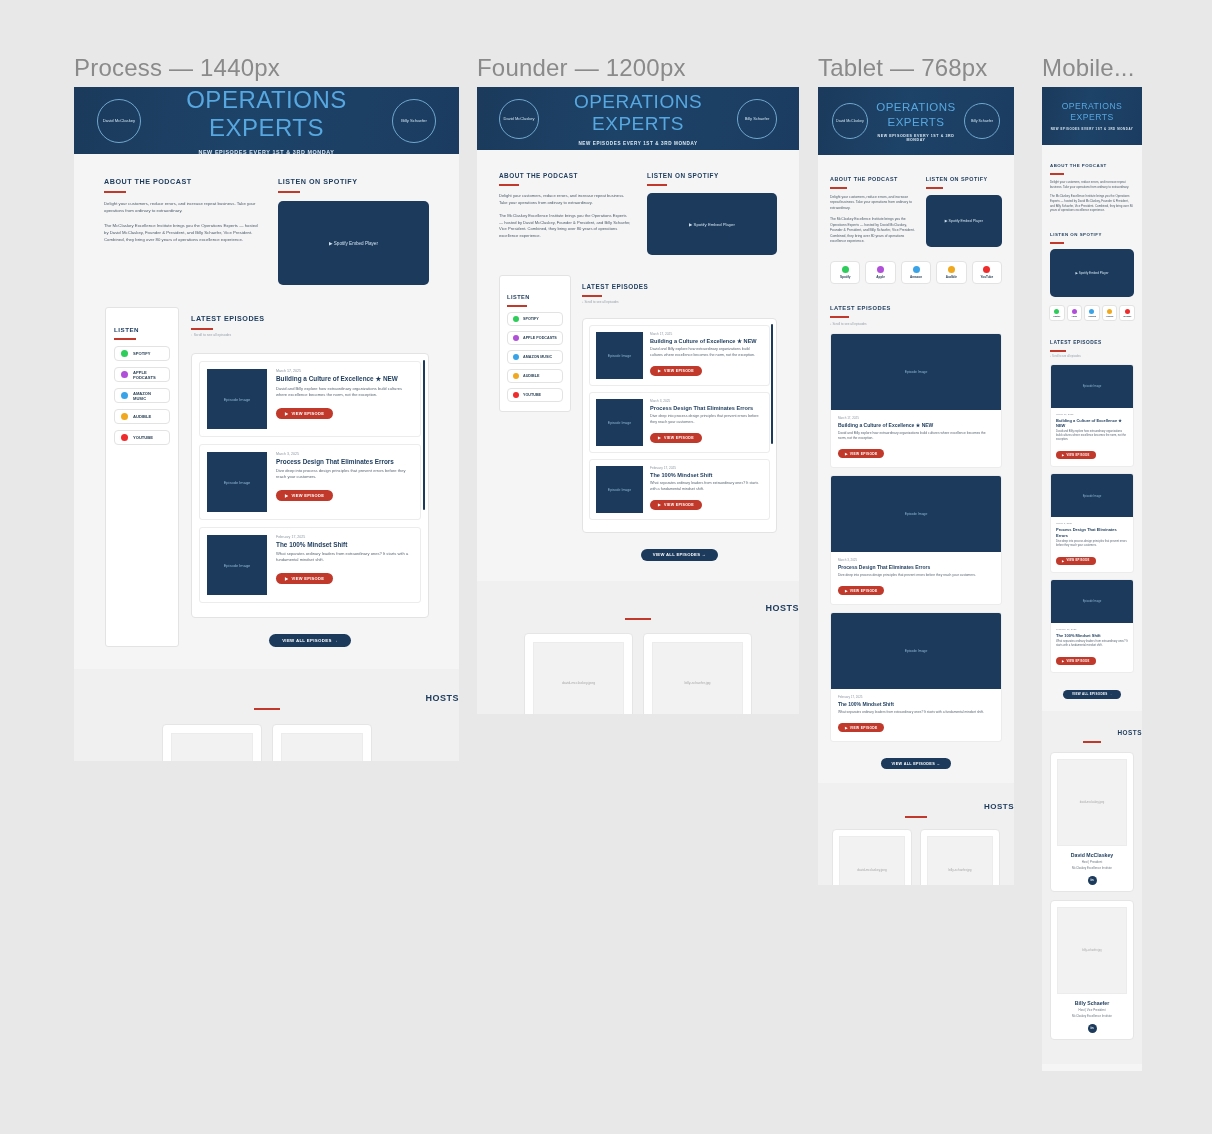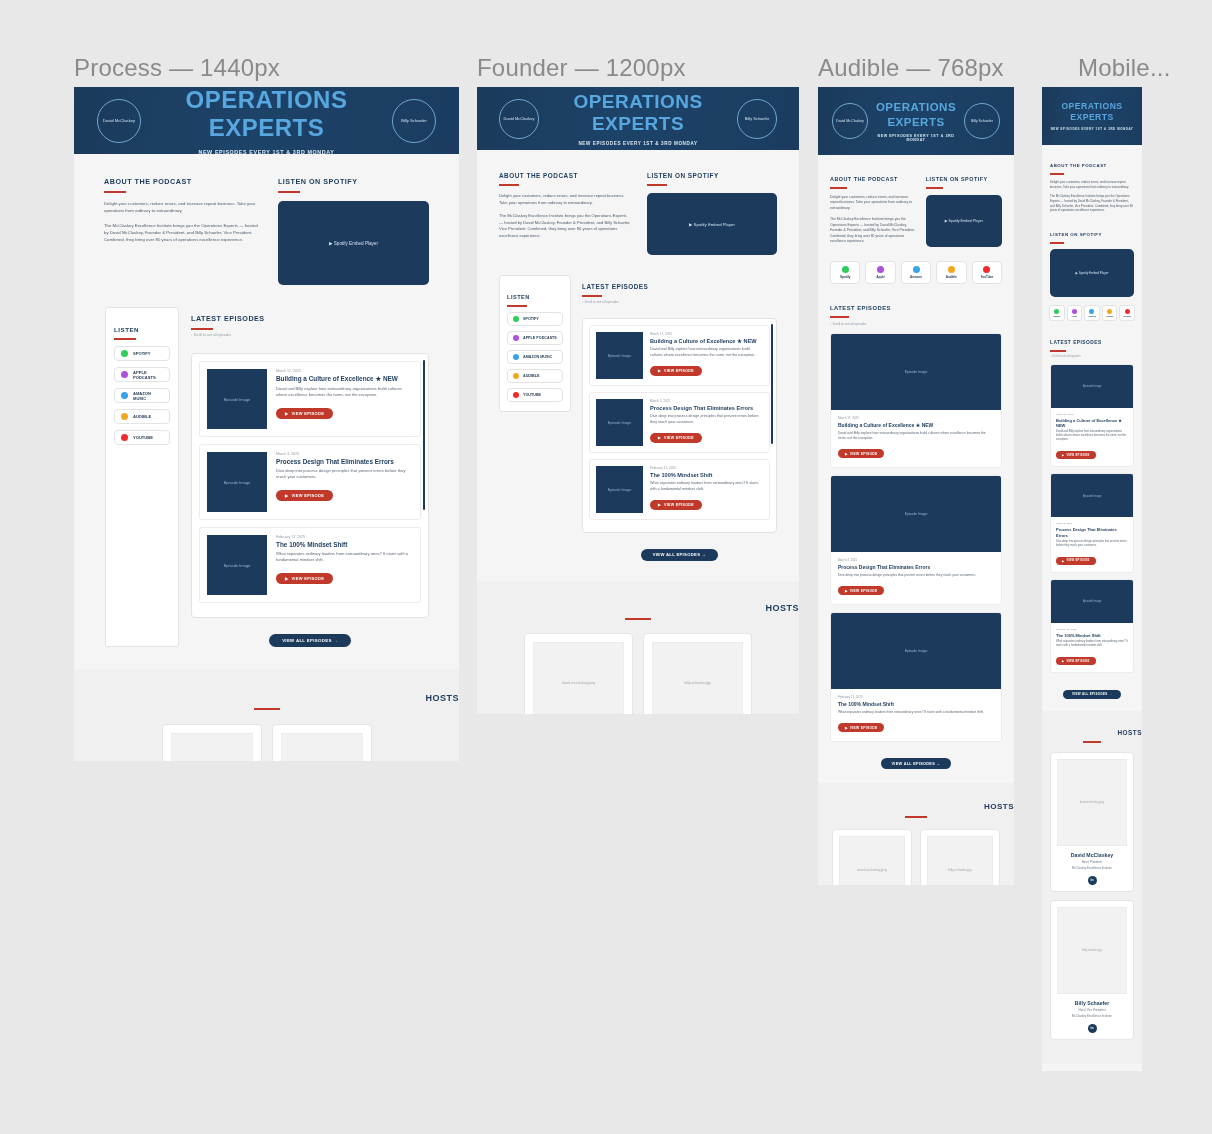--- a/index.html
+++ b/index.html
@@ -27,21 +27,21 @@
     display: flex; align-items: center; justify-content: space-between;
     position: relative;
   }
   .hdr-circle {
     border: 1px solid #6fa8cf; border-radius: 50%;
     color: #cfe3f1; display: flex; align-items: center; justify-content: center;
     text-align: center; line-height: 1.25; flex: none;
   }
   .hdr-mid { text-align: center; flex: 1; }
   .hdr-title {
-    color: #57a7e0; font-weight: 700; letter-spacing: .5px;
+    color: #57a7e0; font-weight: 400; letter-spacing: .5px;
   }
   .hdr-sub {
     color: #dce9f3; font-weight: 700; letter-spacing: .6px;
   }
   .sec-title {
     color: #1b3a5c; font-weight: 700; letter-spacing: .5px;
     display: inline-block; padding-bottom: 3px;
   }
   .rule { background: #c0392b; height: 2px; }
   .rule-center { margin: 0 auto; }
@@ -199,21 +199,21 @@
   #c3 .btn-red { font-size: 3.3px; height: 9px; padding: 0 7px; margin-top: 6px; gap: 2px; }
   #c3 .btn-navy { font-size: 3.8px; height: 11px; padding: 0 11px; gap: 3px; }
   #c3 .hosts-wrap { margin-top: 14px; padding: 12px 0 20px; }
   #c3 .hosts-title { font-size: 8px; }
   #c3 .host-grid { display: flex; gap: 8px; justify-content: center; margin-top: 11px; }
   #c3 .host-card { width: 80px; padding: 6px; }
   #c3 .host-img { height: 67px; font-size: 3.1px; }
 
   
   #c4 { left: 1042px; }
-  #c4 .col-label { position: absolute; top: 54px; left: 0; margin-left: 36px; }
+  #c4 .col-label { position: absolute; top: 54px; left: 0; }
   #c4 .frame { position: absolute; top: 87px; left: 0; width: 100px; height: 984px; }
   #c4 .hdr { height: 58px; padding: 0 8px; justify-content: center; }
   #c4 .hdr-title { font-size: 8.6px; line-height: 1.25; }
   #c4 .hdr-sub { font-size: 2.9px; margin-top: 4px; }
   #c4 .about-row { padding: 8px 8px 8px; }
   #c4 .sec-title { font-size: 4.4px; }
   #c4 .rule { width: 14px; margin-top: 2px; }
   #c4 .txt { font-size: 2.9px; margin-top: 5px; }
   #c4 .player { height: 48px; margin-top: 5px; font-size: 3.1px; }
   #c4 .chips { display: flex; gap: 2px; padding: 0 7px; }
@@ -491,21 +491,21 @@
             <div class="host-img">billy-schaefer.jpg</div>
 
           </div>
         </div>
       </div>
 
     </div>
   </div>
 
   <div class="col" id="c3">
-    <div class="col-label">Audible — 768px</div>
+    <div class="col-label">Tablet — 768px</div>
     <div class="frame">
 
       <div class="hdr">
         <div class="hdr-circle">David McClaskey</div>
         <div class="hdr-mid">
           <div class="hdr-title">OPERATIONS EXPERTS</div>
           <div class="hdr-sub">NEW EPISODES EVERY 1ST &amp; 3RD MONDAY</div>
         </div>
         <div class="hdr-circle">Billy Schaefer</div>
       </div>

